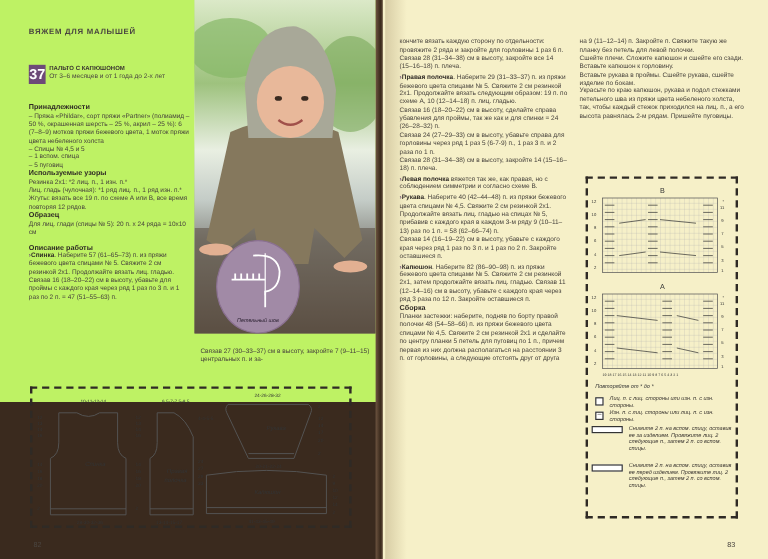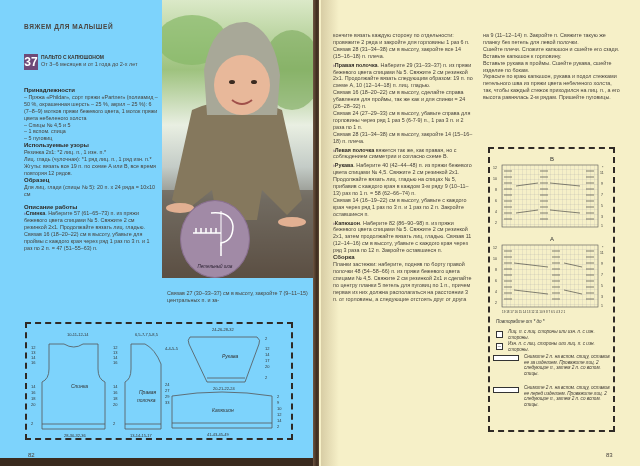--- a/index.html
+++ b/index.html
@@ -1,19 +1,19 @@
 <!DOCTYPE html>
 <html><head>
 <meta charset="utf-8">
 <style>
   * { box-sizing: border-box; margin: 0; padding: 0; }
   html, body { width: 640px; height: 466px; overflow: hidden; background: #3a2a1e; }
   body { font-family: "Liberation Sans", sans-serif; color: #3a3530; position: relative; }
   .spread { position: absolute; left: 0; top: 0; width: 640px; height: 466px; }
-  .page-left { position: absolute; left: 0; top: 0; width: 316px; height: 458px; background: #7dd3fc; }
+  .page-left { position: absolute; left: 0; top: 0; width: 316px; height: 335px; background: #bef264; }
   .page-right { position: absolute; left: 319px; top: 0; width: 321px; height: 466px; background: #f6f0c8; }
   .gutter { position: absolute; left: 313px; top: 0; width: 8px; height: 466px; background: linear-gradient(90deg, #6d5440, #3b2a1c 50%, #7c6450); }
   .gutter-shade { position: absolute; left: 321px; top: 0; width: 18px; height: 466px; background: linear-gradient(90deg, rgba(160,140,100,0.35), rgba(255,255,255,0)); }
 
   .section-title { position: absolute; left: 24px; top: 23px; font-size: 6.5px; letter-spacing: 0.6px; color: #4a4540; font-weight: bold; }
   .badge { position: absolute; left: 24px; top: 54px; width: 14px; height: 16px; background: #6d4a78; color: #fff; font-size: 12px; font-weight: bold; text-align: center; line-height: 16px; font-family: "Liberation Sans Narrow", "Liberation Sans", sans-serif; }
   .item-title { position: absolute; left: 41px; top: 54px; font-size: 5px; font-weight: bold; text-transform: uppercase; color: #3a3530; }
   .item-sub { position: absolute; left: 41px; top: 61px; width: 120px; font-size: 5.5px; line-height: 7px; color: #4a4540; }
 
   .col { position: absolute; font-size: 5.4px; line-height: 6.9px; color: #47423c; }

